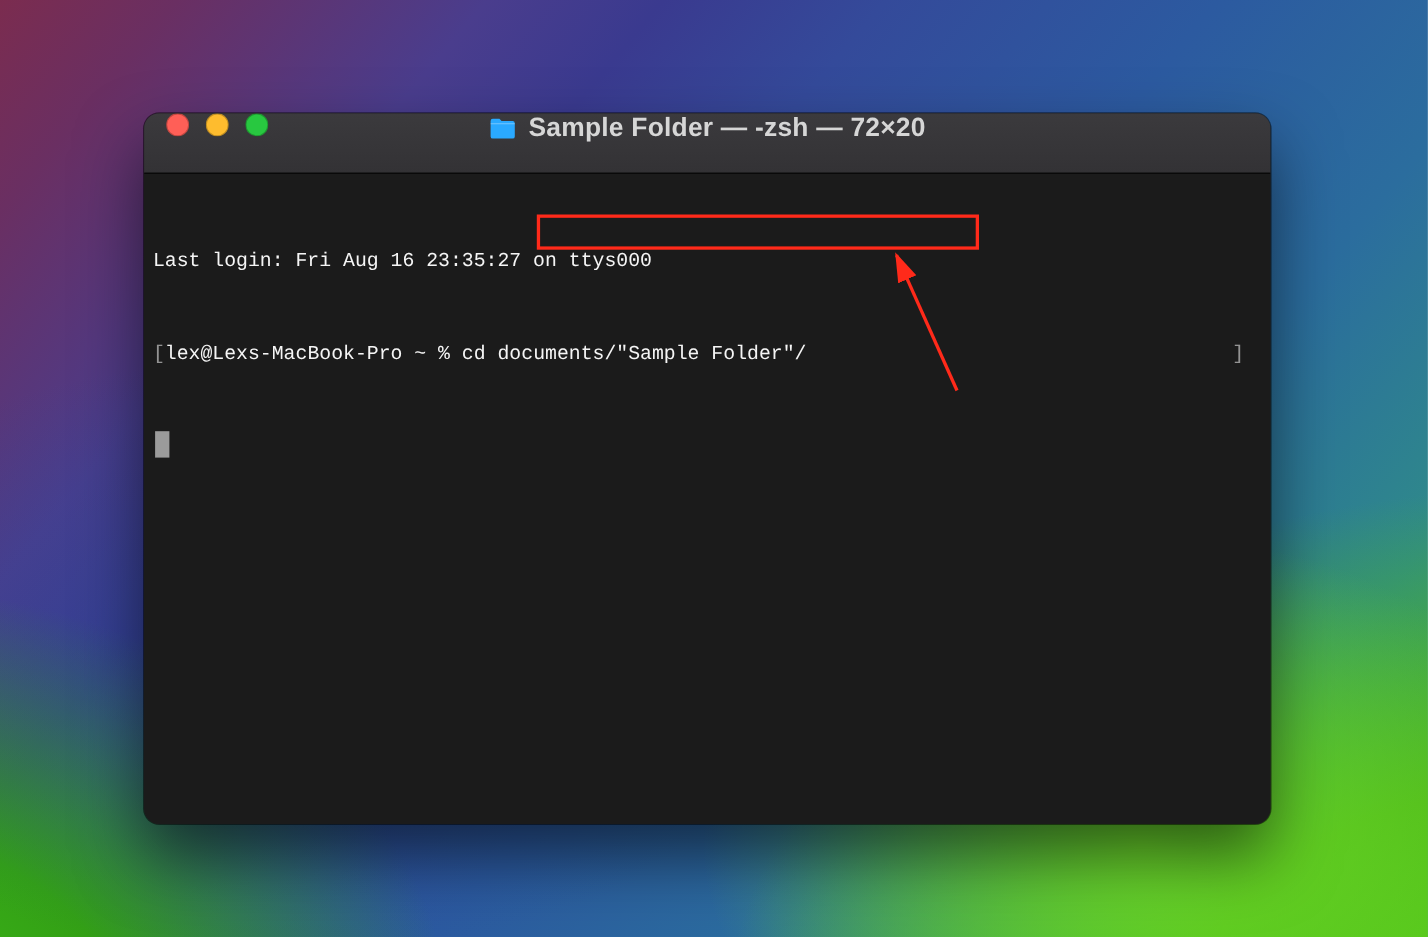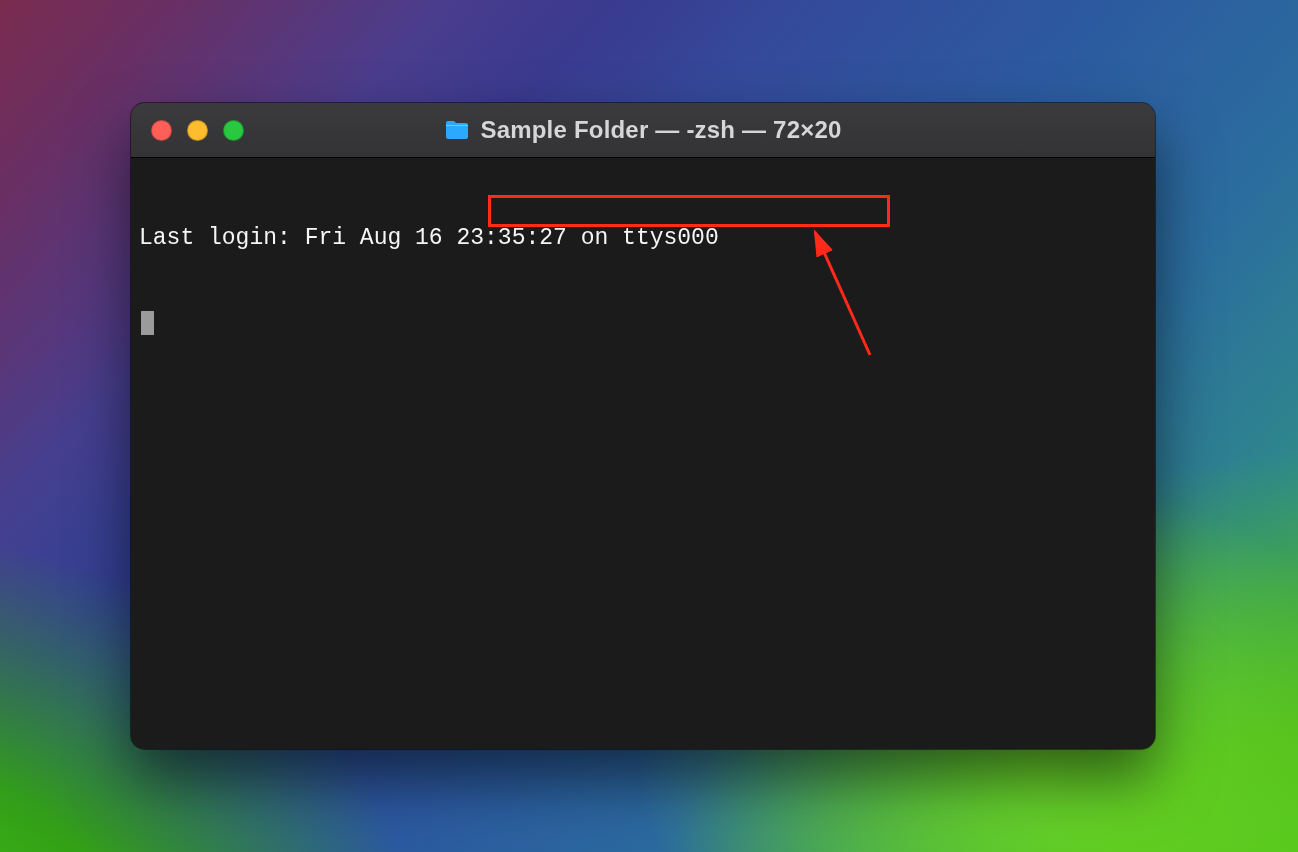--- a/index.html
+++ b/index.html
@@ -27,42 +27,42 @@
     border-radius:14px;
     overflow:hidden;
     background:#1b1b1b;
     box-shadow:0 30px 60px rgba(0,0,0,0.55), 0 0 0 1px rgba(255,255,255,0.05) inset, 0 0 0 1px rgba(0,0,0,0.5);
     display:flex;flex-direction:column;
   }
   .titlebar{
     height:54px;
     background:linear-gradient(#3b3a3d,#333235);
     border-bottom:1px solid #000;
-    display:flex;align-items:center;
+    display:flex;
     position:relative;
     flex:0 0 auto;
   }
   .traffic{display:flex;gap:15px;margin-left:20px;}
   .light{width:19px;height:19px;border-radius:50%;border:1px solid rgba(0,0,0,0.25);}
   .light.red{background:#ff5f57;}
   .light.yellow{background:#febc2e;}
   .light.green{background:#28c840;}
   .title{
     position:absolute;left:0;right:0;
     display:flex;align-items:center;justify-content:center;
     gap:10px;pointer-events:none;
   }
   .title-text{color:#d6d6d6;font-size:24px;font-weight:700;letter-spacing:0.2px;}
   .folder-icon{width:26px;height:22px;display:inline-block;}
   .term-body{
     flex:1;
     background:#1b1b1b;
     color:#f5f5f5;
     font-family:"Menlo","Monaco","Courier New",monospace;
-    font-size:23px;
+    font-size:18px;
     line-height:28px;
     padding:10px 24px 8px 8px;
     position:relative;
     white-space:pre;
   }
   .line{display:block;}
   .highlight-box{
     position:absolute;
     border:3px solid #ff2a1a;
     box-sizing:border-box;
@@ -91,20 +91,21 @@
           <path d="M2 4 a2 2 0 0 1 2-2 h6 l2 2 h10 a2 2 0 0 1 2 2 v12 a2 2 0 0 1 -2 2 H4 a2 2 0 0 1 -2 -2 Z" fill="#2aa9ff"></path>
           <path d="M2 6 h22 v1 H2 Z" fill="rgba(255,255,255,0.35)"></path>
         </svg>
       </span>
       <span class="title-text">Sample Folder — -zsh — 72×20</span>
     </div>
   </div>
 
   <div class="term-body">
     <span class="line">Last login: Fri Aug 16 23:35:27 on ttys000</span>
+    <span class="line"><span style="opacity:0.55">[</span><span>lex@Lexs-MacBook-Pro ~ % </span><span id="cmd">cd documents/"Sample Folder"/</span><span style="float:right;opacity:0.55">]</span></span>
     <span class="line"><span class="cursor-block"></span></span>
   </div>
 </div>
 
 <div class="highlight-box" style="left:488px;top:195px;width:402px;height:32px;"></div>
 
 <svg class="arrow-svg" style="left:790px;top:210px;width:120px;height:170px;" viewBox="0 0 120 170">
   <defs>
     <marker id="ah" markerWidth="10" markerHeight="10" refX="8" refY="3" orient="auto">
       <path d="M0,0 L9,3 L0,6 Z" fill="#ff2a1a"></path>

